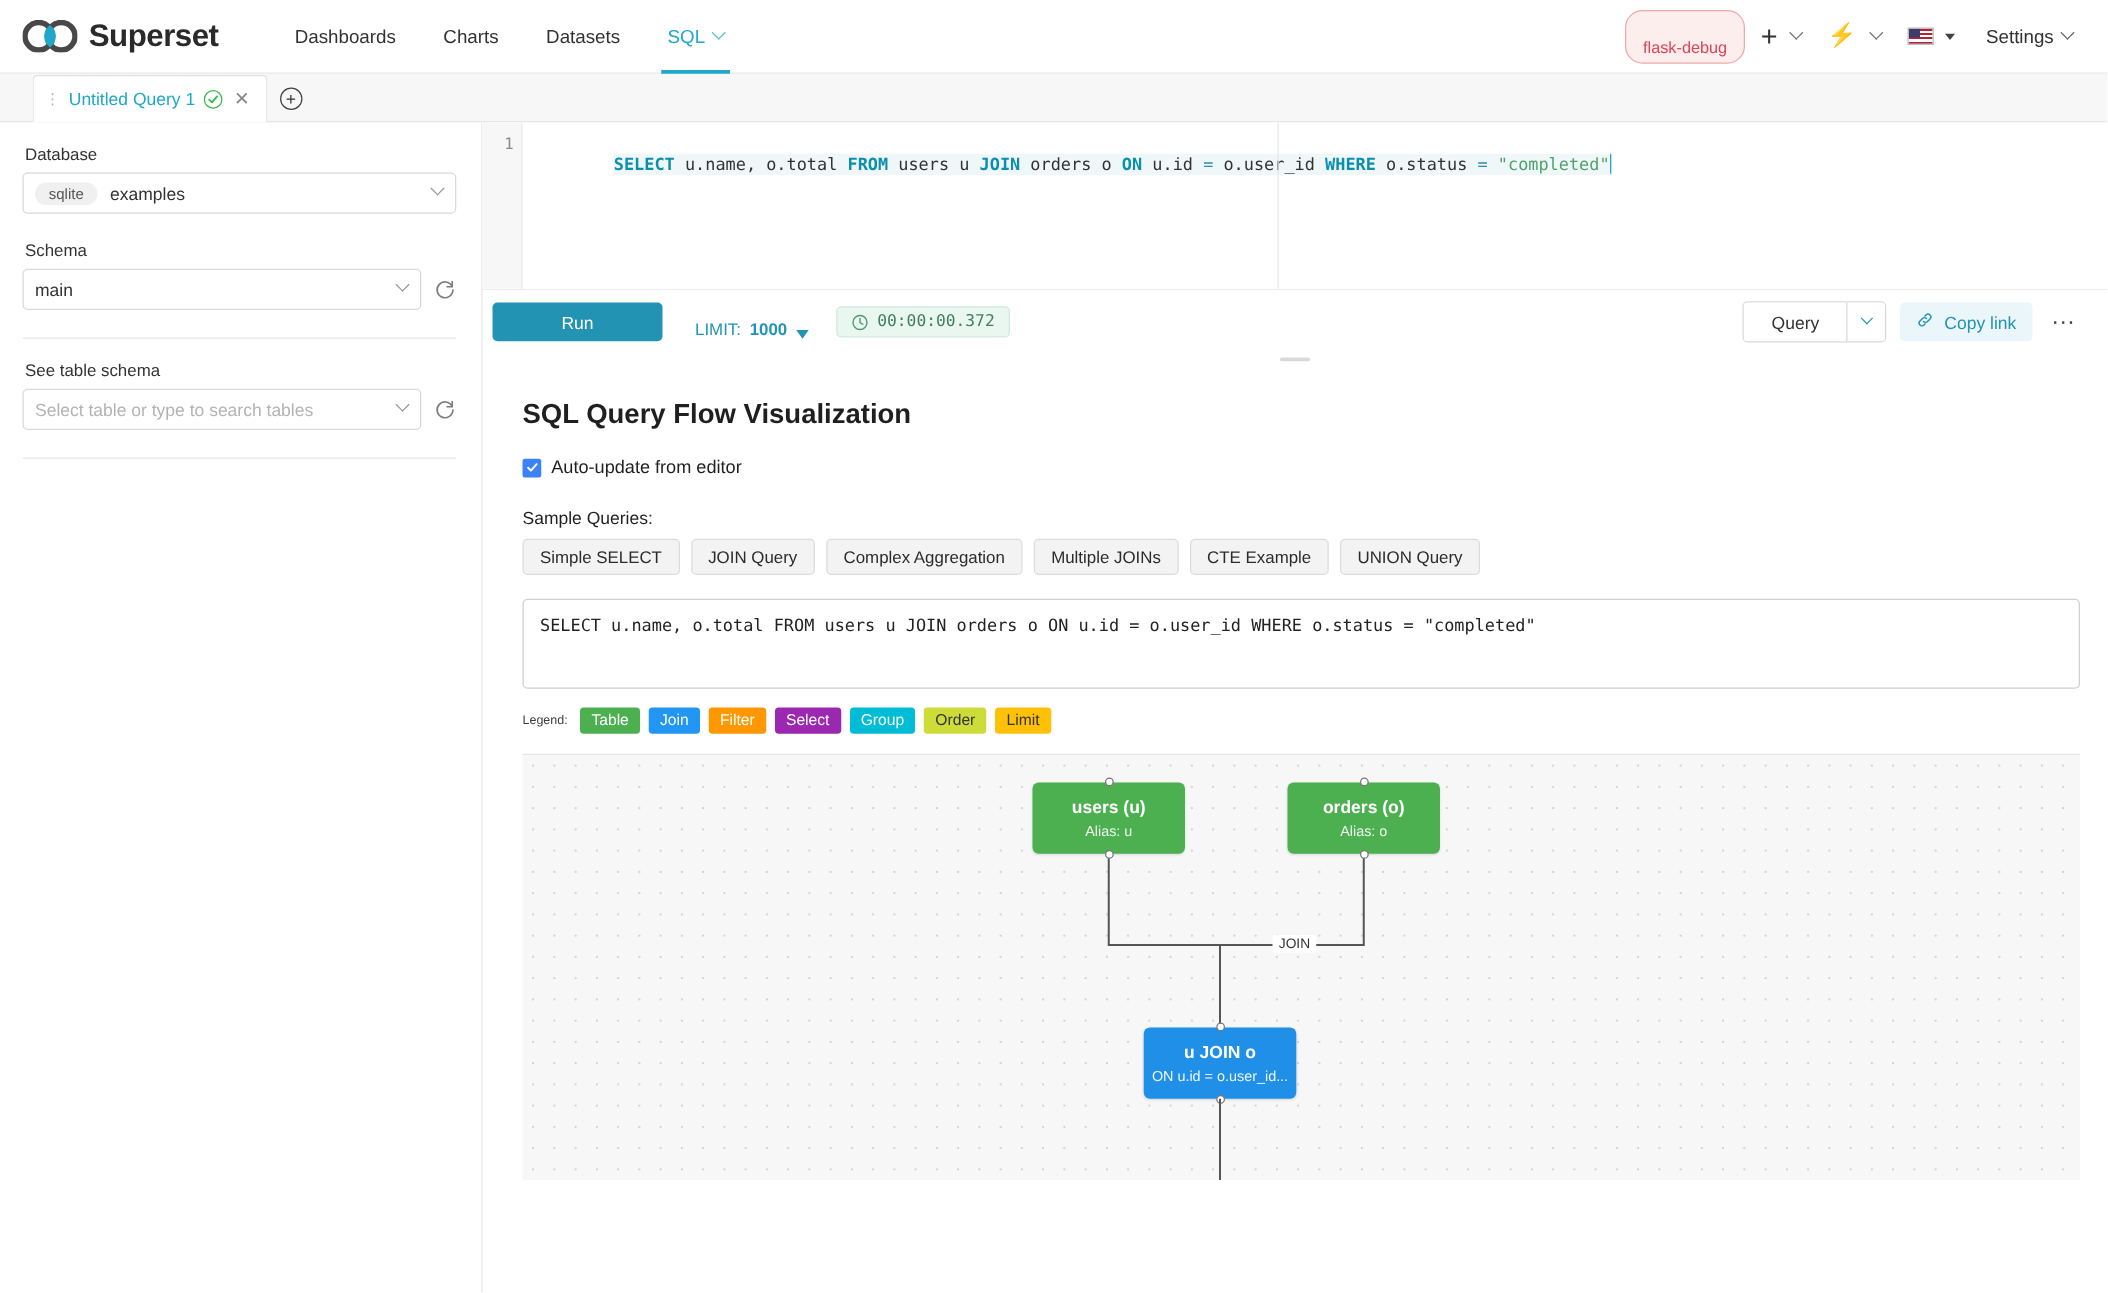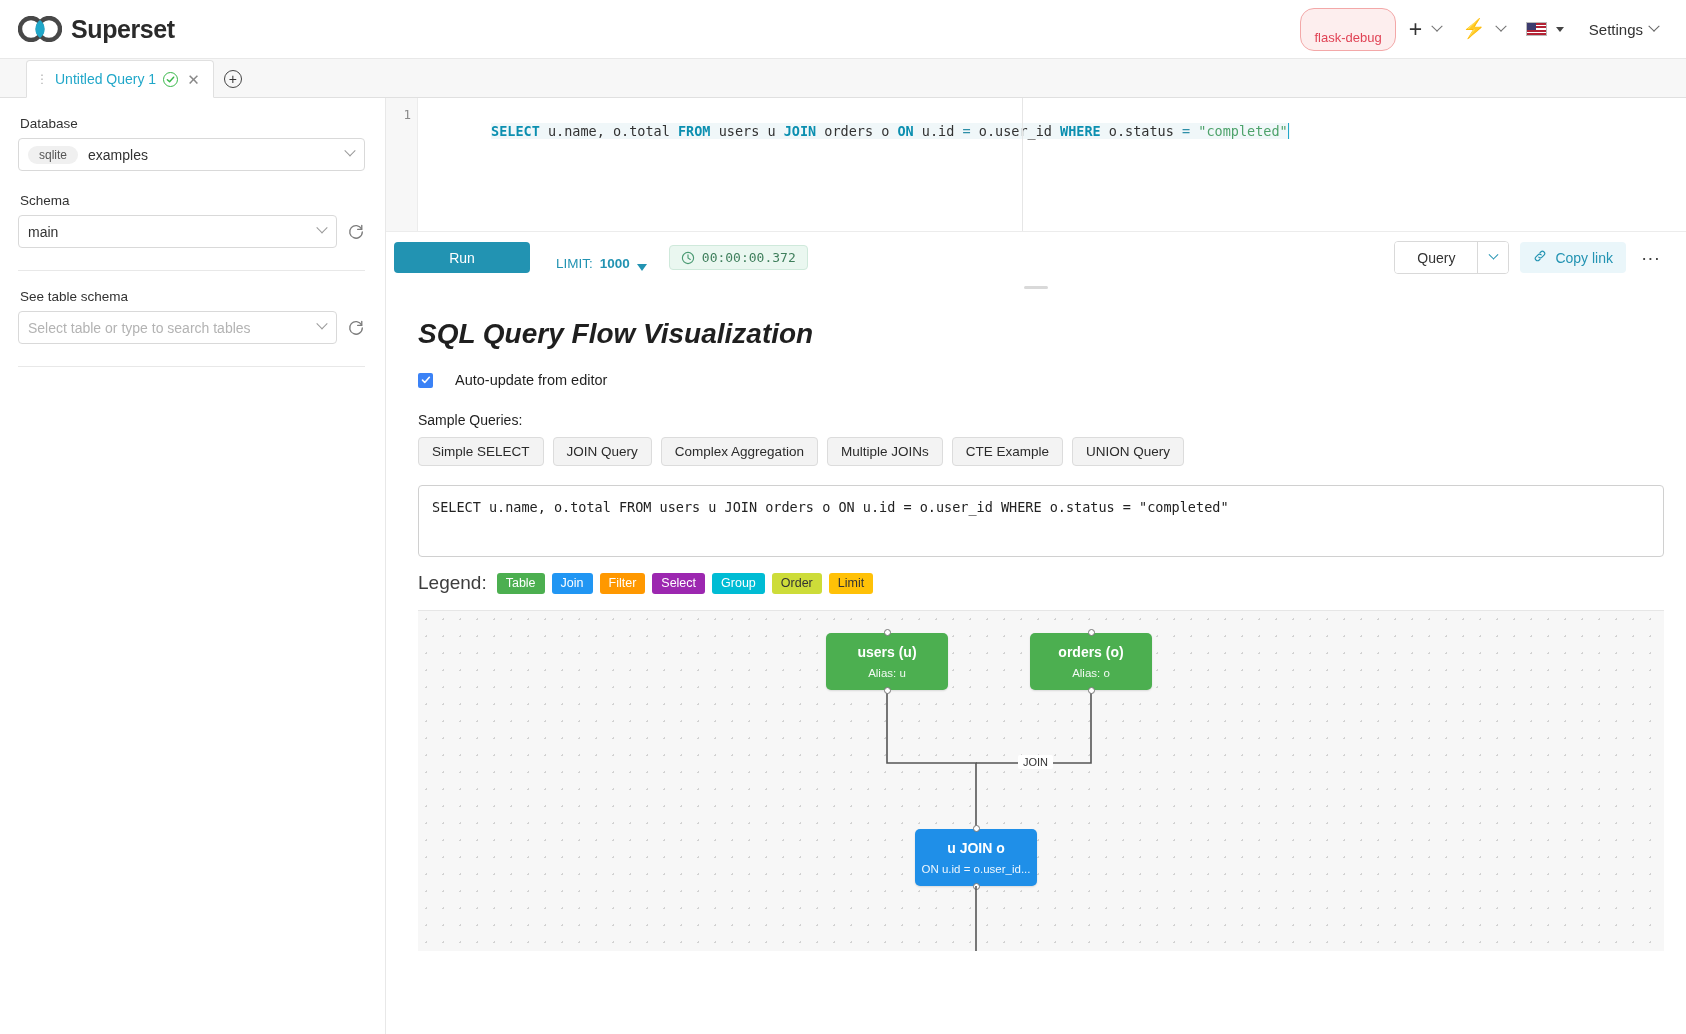--- a/index.html
+++ b/index.html
@@ -213,43 +213,43 @@
   .rtab {
     height: 33px; padding: 0 16px; display: flex; align-items: center;
     font-size: 14px; color: #323232; background: #fafafa;
     border: 1px solid #e0e0e0; border-radius: 4px 4px 0 0; cursor: pointer;
     position: relative; top: 1px;
   }
   .rtab.active { background: #fff; border-bottom-color: #fff; color: #20a7c9; }
 
   
   .vizpanel { flex: 1; overflow: hidden; padding: 26px 22px 0 22px; background: #fff; }
-  .viz-title { font-size: 28px; font-weight: bold; color: #1f1f1f; margin: 0 0 22px 10px; font-style: italic; }
-  .autoupd { display: flex; align-items: center; gap: 22px; margin: 0 0 24px 10px; }
+  .viz-title { font-size: 22px; font-weight: bold; color: #1f1f1f; margin: 0 0 22px 10px; }
+  .autoupd { display: flex; align-items: center; gap: 8px; margin: 0 0 24px 10px; }
   .cbox {
     width: 15px; height: 15px; border-radius: 2px; background: #3b82f6;
     display: flex; align-items: center; justify-content: center; cursor: pointer;
   }
   .cbox svg { display:block; }
   .autoupd-label { font-size: 14.5px; color: #1f1f1f; }
   .samples-label { font-size: 14px; color: #1f1f1f; margin: 0 0 9px 10px; }
   .sample-btns { display: flex; gap: 9px; margin: 0 0 19px 10px; flex-wrap: wrap; }
   .sbtn {
     background: #f3f3f3; border: 1px solid #dcdcdc; border-radius: 4px;
     font-size: 13.5px; color: #2b2b2b; padding: 6px 13px; cursor: pointer;
     font-family: inherit;
   }
   .sql-textarea {
     display: block; width: calc(100% - 10px); margin: 0 0 15px 10px; height: 72px;
     border: 1px solid #d0d0d0; border-radius: 4px; padding: 12px 13px;
     font-family: "DejaVu Sans Mono", monospace; font-size: 13.5px; color: #222;
     resize: none; background: #fff; line-height: 1.45;
   }
   .legend-row { display: flex; align-items: center; gap: 7px; margin: 0 0 16px 10px; }
-  .legend-label { font-size: 19px; color: #3d3d3d; margin-right: 3px; }
+  .legend-label { font-size: 10px; color: #3d3d3d; margin-right: 3px; }
   .lchip {
     border-radius: 3px; font-size: 12.5px; padding: 3px 9px 4px; color: #fff; font-weight: 500;
   }
   .legend-sep { border-top: 1px solid #e6e6e6; margin: 0 0 0 10px; }
 
   
   .canvas {
     position: relative; margin: 0 0 0 10px; height: 340px;
     background-color: #f7f7f7;
     background-image: radial-gradient(#d2d2d2 1px, transparent 1px);
@@ -280,20 +280,35 @@
 <div class="topnav">
   <div class="brand">
     <span class="brand-logo">
       <svg width="44" height="26" viewBox="0 0 44 26">
         <circle cx="13" cy="13" r="11" fill="none" stroke="#484848" stroke-width="4.4"></circle>
         <circle cx="31" cy="13" r="11" fill="none" stroke="#484848" stroke-width="4.4"></circle>
         <path d="M22 4 A11 11 0 0 1 22 22 A11 11 0 0 1 22 4 Z" fill="#20a7c9"></path>
       </svg>
     </span>
     <span class="brand-text">Superset</span>
+  </div>
+  <div class="nav-links">
+    <div class="nav-link">
+      <span>Dashboards</span>
+    </div>
+    <div class="nav-link">
+      <span>Charts</span>
+    </div>
+    <div class="nav-link">
+      <span>Datasets</span>
+    </div>
+    <div class="nav-link active">
+      <span>SQL</span>
+      <span class="caret"></span>
+    </div>
   </div>
   <div class="nav-right">
     <div class="debug-badge">flask-debug</div>
     <div class="icon-btn">
       <span class="plus-glyph">+</span>
       <span class="caret"></span>
     </div>
     <div class="icon-btn">
       <span class="bolt-glyph">⚡</span>
       <span class="caret"></span>

